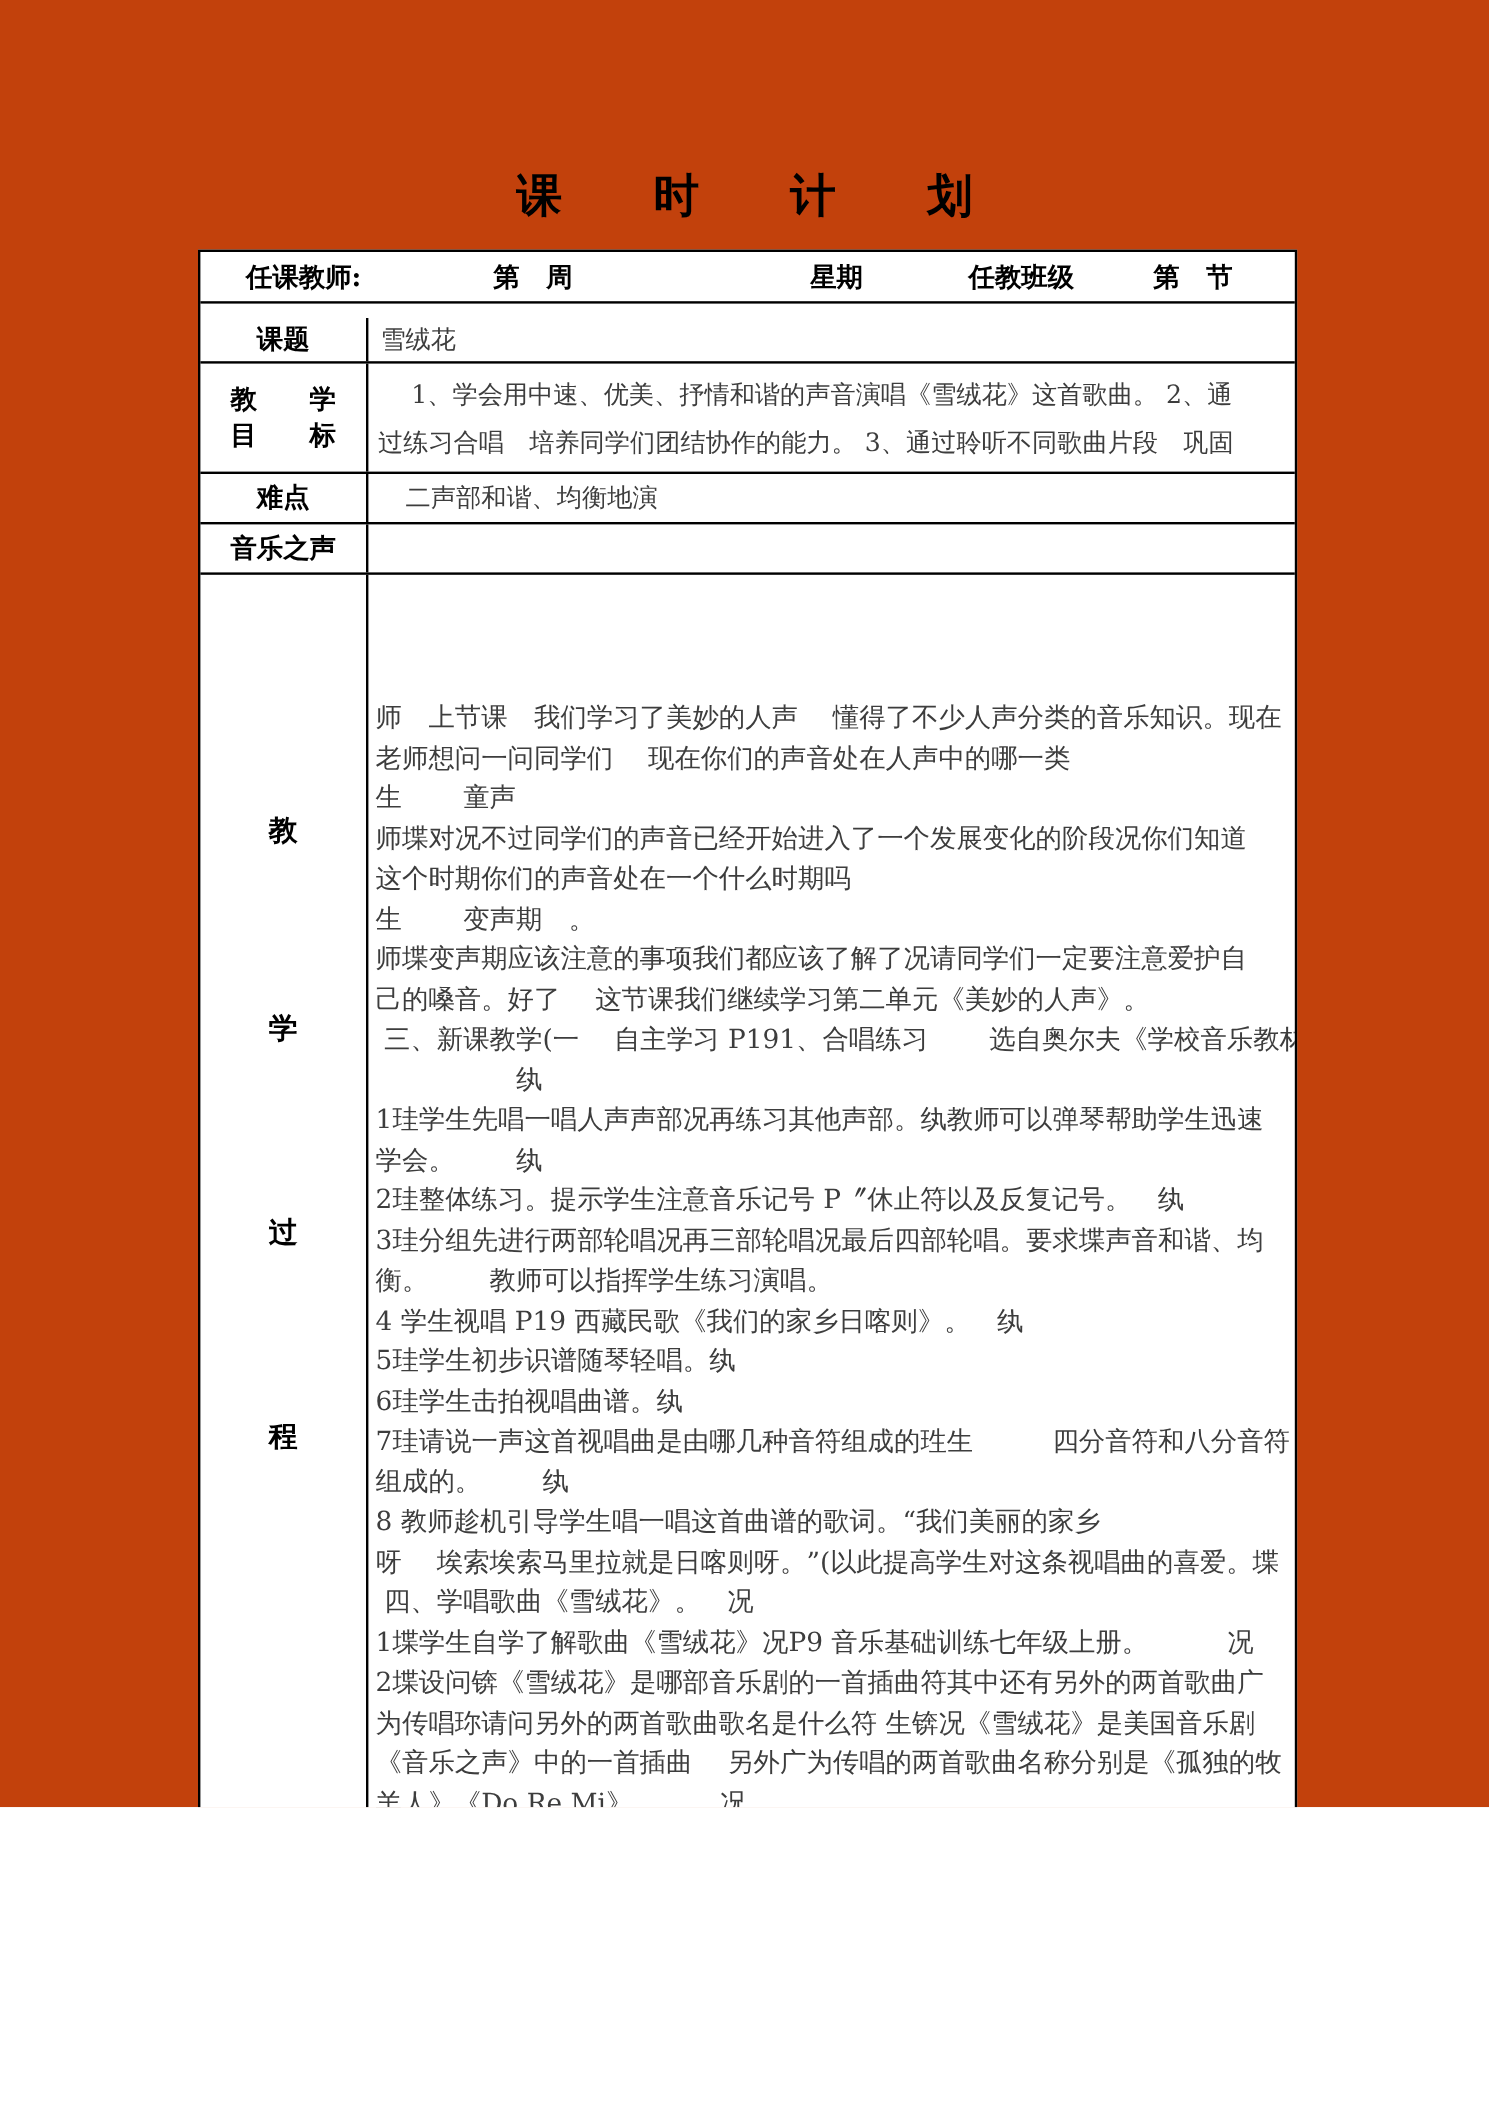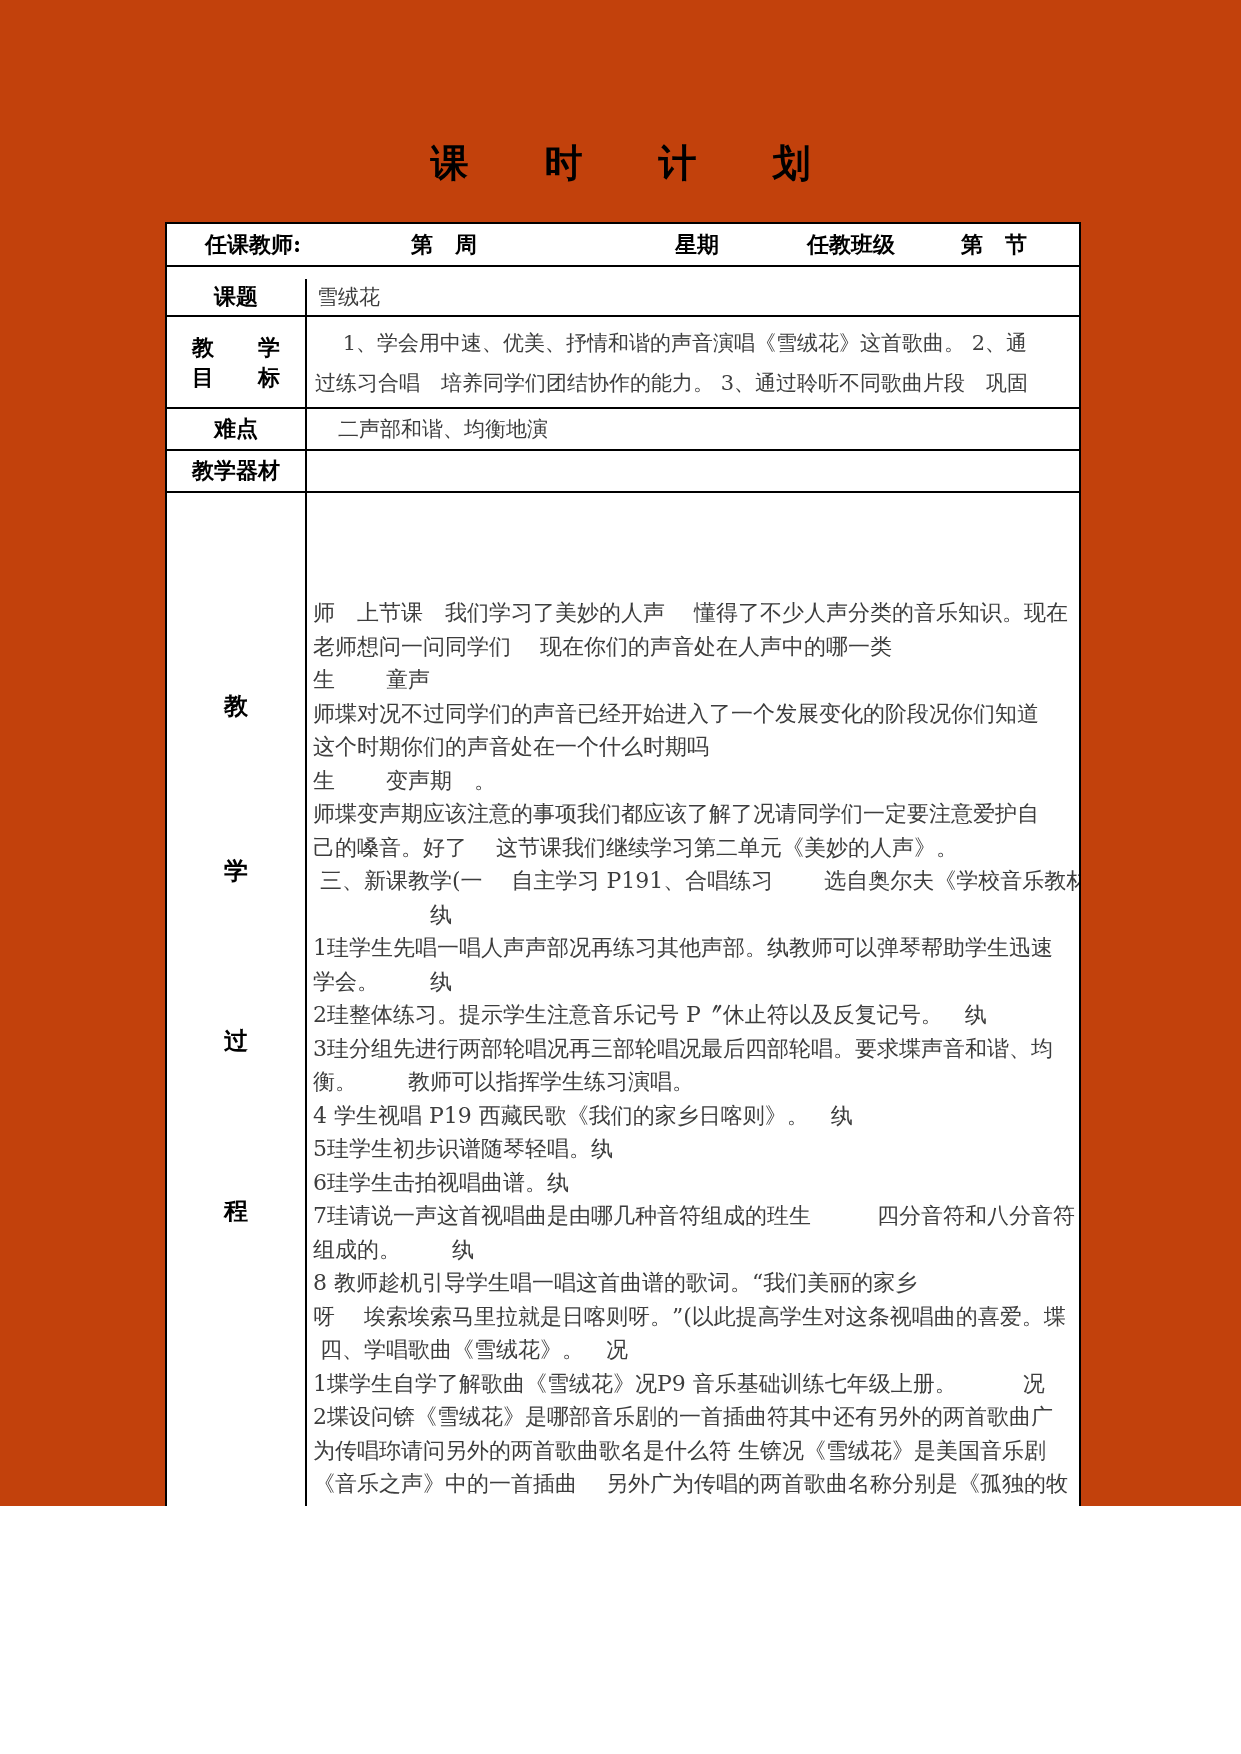--- a/index.html
+++ b/index.html
@@ -19,21 +19,21 @@
     width: 1241px;
     text-align: center;
     font-size: 38px;
     font-weight: bold;
     color: #000000;
     white-space: pre;
   }
   .plan-table {
     position: absolute;
     left: 165px;
-    top: 222px;
+    top: 208px;
     width: 916px;
     border: 2px solid #000000;
     background: #ffffff;
   }
   .t-row {
     display: flex;
     border-bottom: 2px solid #000000;
     align-items: stretch;
   }
   .t-row:last-child { border-bottom: none; }
@@ -138,21 +138,21 @@
 人声分类的知识</div>
     </div>
 
 
     <div class="t-row row-diff">
       <div class="label-cell">难点</div>
       <div class="content-cell diff-content">　二声部和谐、均衡地演</div>
     </div>
 
     <div class="t-row row-equip">
-      <div class="label-cell">教学器材</div>
+      <div class="label-cell">音乐之声</div>
       <div class="content-cell equip-content"></div>
     </div>
 
     <div class="t-row row-process">
       <div class="process-label-cell">
         <span class="process-char process-char-1">教</span>
         <span class="process-char process-char-2">学</span>
         <span class="process-char process-char-3">过</span>
         <span class="process-char process-char-4">程</span>
       </div>

